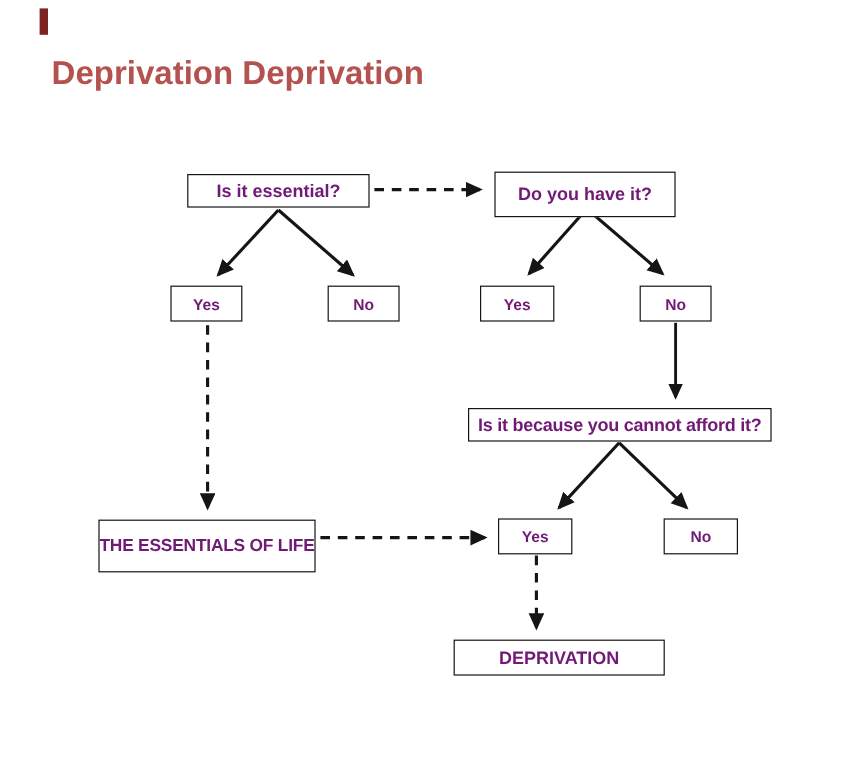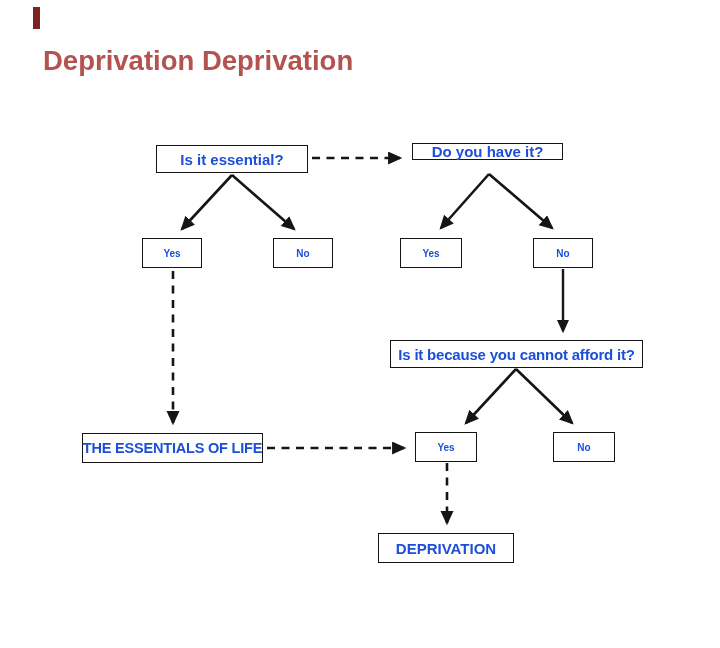--- a/index.html
+++ b/index.html
@@ -23,38 +23,38 @@
   }
 
   svg.connectors { position: absolute; left: 0; top: 0; width: 720px; height: 648px; }
   svg.connectors line { stroke: #151515; }
 
   .node {
     position: absolute;
     border: 1.6px solid #151515;
     background: #ffffff;
     display: flex; align-items: center; justify-content: center;
-    font-weight: bold; color: #1d4ed8; font-size: 15px;
+    font-weight: bold; color: #701a75; font-size: 15px;
     white-space: nowrap;
   }
-  .node.small { font-size: 10px; }
+  .node.small { font-size: 13px; }
   .node.wide  { letter-spacing: -0.2px; }
 
   
   .n-essential      { left:156px; top:145px; width:152px; height:28px; }
-  .n-have           { left:412px; top:143px; width:151px; height:17px; }
+  .n-have           { left:412px; top:143px; width:151px; height:38px; }
   .n-essential-yes  { left:142px; top:238px; width:60px;  height:30px; }
   .n-essential-no   { left:273px; top:238px; width:60px;  height:30px; }
   .n-have-yes       { left:400px; top:238px; width:62px;  height:30px; }
   .n-have-no        { left:533px; top:238px; width:60px;  height:30px; }
   .n-afford         { left:390px; top:340px; width:253px; height:28px;text-align:right; }
   .n-afford-yes     { left:415px; top:432px; width:62px;  height:30px; }
   .n-afford-no      { left:553px; top:432px; width:62px;  height:30px; }
-  .n-essentials     { left:82px;  top:433px; width:181px; height:30px; font-size:14.5px; }
-  .n-deprivation    { left:378px; top:533px; width:136px; height:30px; }
+  .n-essentials     { left:82px;  top:433px; width:181px; height:44px; font-size:14.5px; }
+  .n-deprivation    { left:378px; top:533px; width:176px; height:30px; }
 </style>
 </head>
 <body>
 
 <div class="stage">
 
   <div class="accent-bar"></div>
 
   <div class="page-title">Deprivation Deprivation</div>
 

